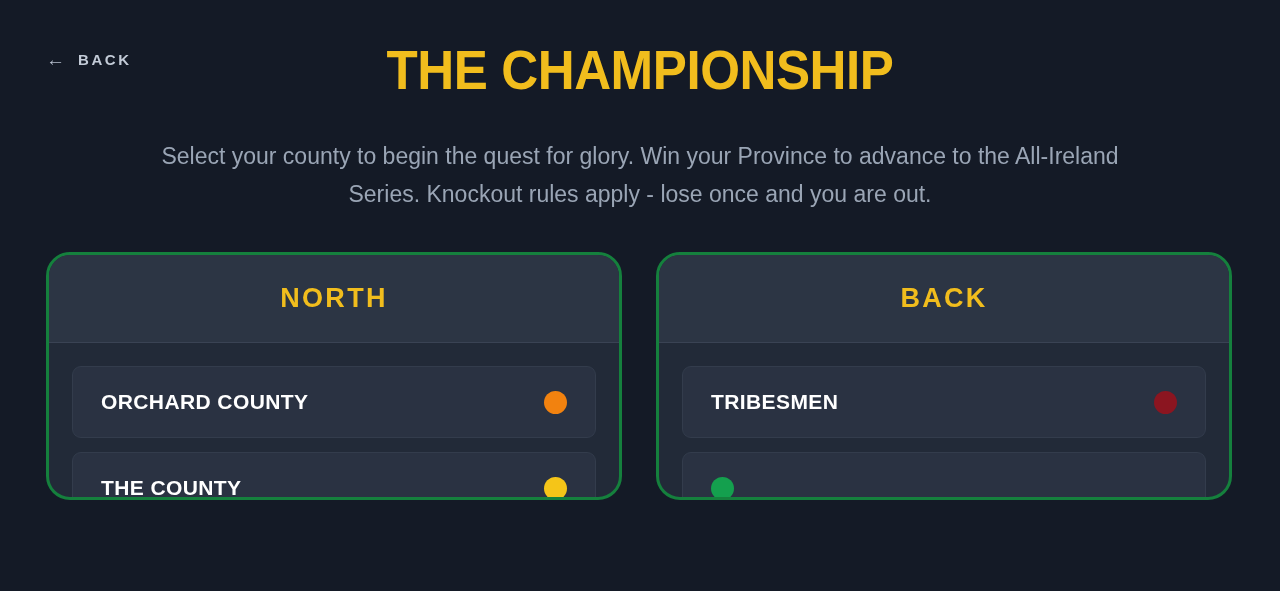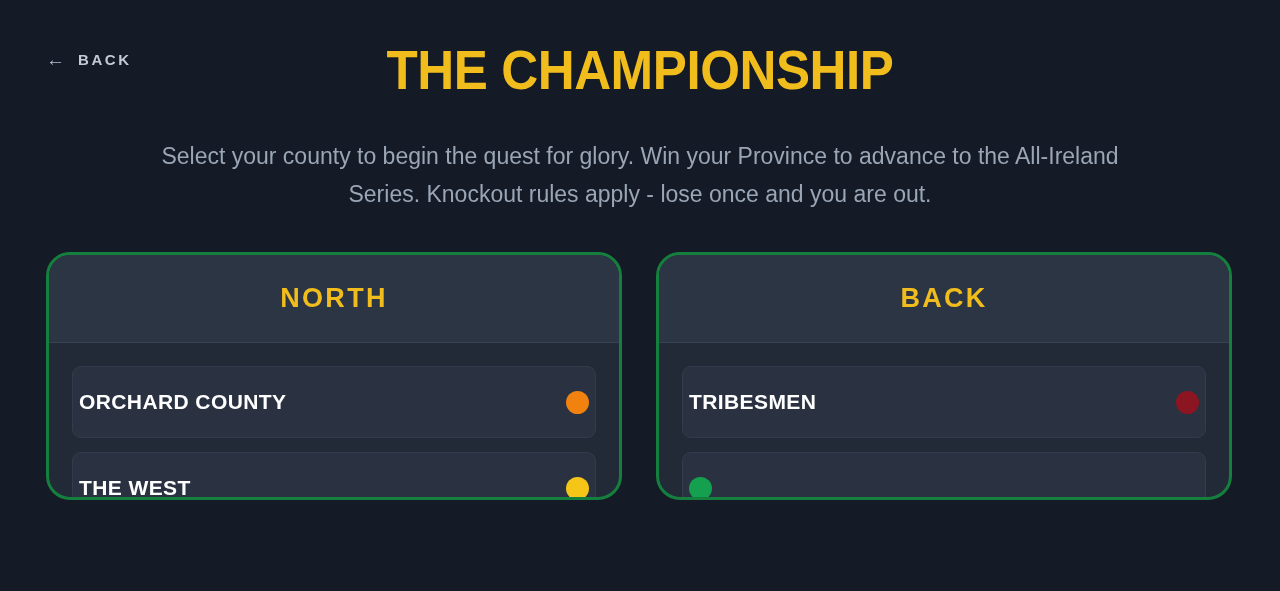--- a/index.html
+++ b/index.html
@@ -122,21 +122,21 @@
   }
 
   .county-row {
     background: #2a3242;
     border: 1px solid #333c4c;
     border-radius: 9px;
     height: 72px;
     display: flex;
     align-items: center;
     justify-content: space-between;
-    padding: 0 6px;
+    padding: 0 28px;
     cursor: pointer;
   }
 
   .county-name {
     color: #ffffff;
     font-size: 21px;
     font-weight: bold;
     letter-spacing: 0.4px;
   }
 
@@ -169,21 +169,21 @@
     <div class="province-card">
       <div class="province-header">
         <span class="province-name">NORTH</span>
       </div>
       <div class="county-list">
         <div class="county-row">
           <span class="county-name">ORCHARD COUNTY</span>
           <span class="county-dot" style="background: rgb(242, 130, 15);"></span>
         </div>
         <div class="county-row">
-          <span class="county-name">THE WEST</span>
+          <span class="county-name">THE COUNTY</span>
           <span class="county-dot" style="background: rgb(245, 197, 24);"></span>
         </div>
         <div class="county-row">
           <span class="county-name"></span>
 
         </div>
       </div>
     </div>
 
     <div class="province-card">

